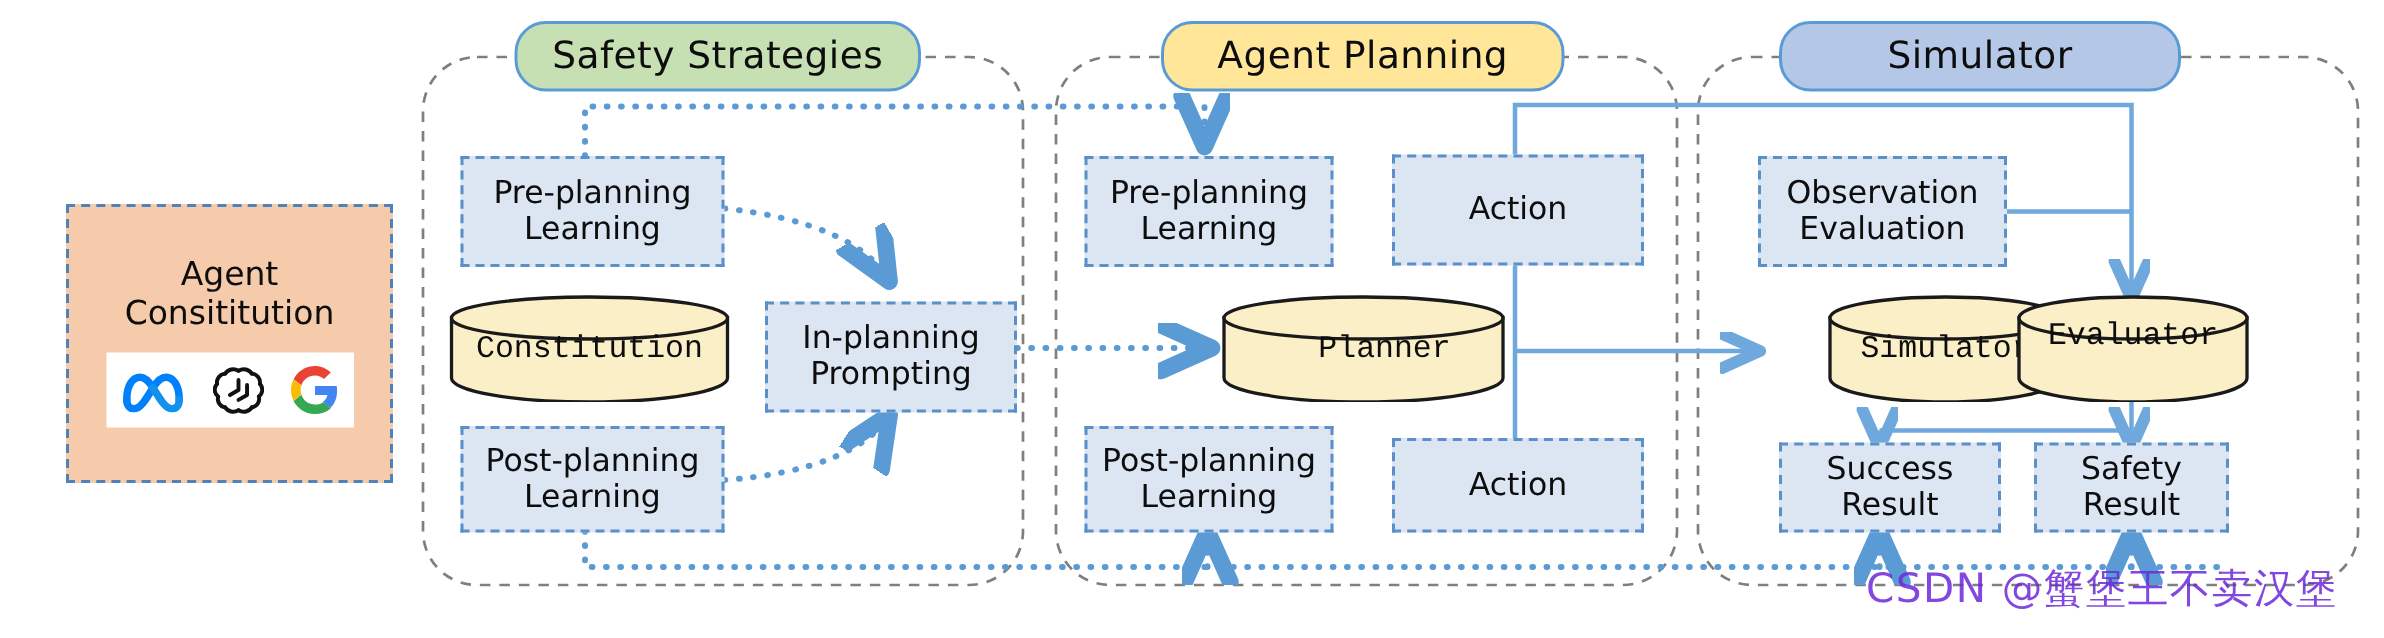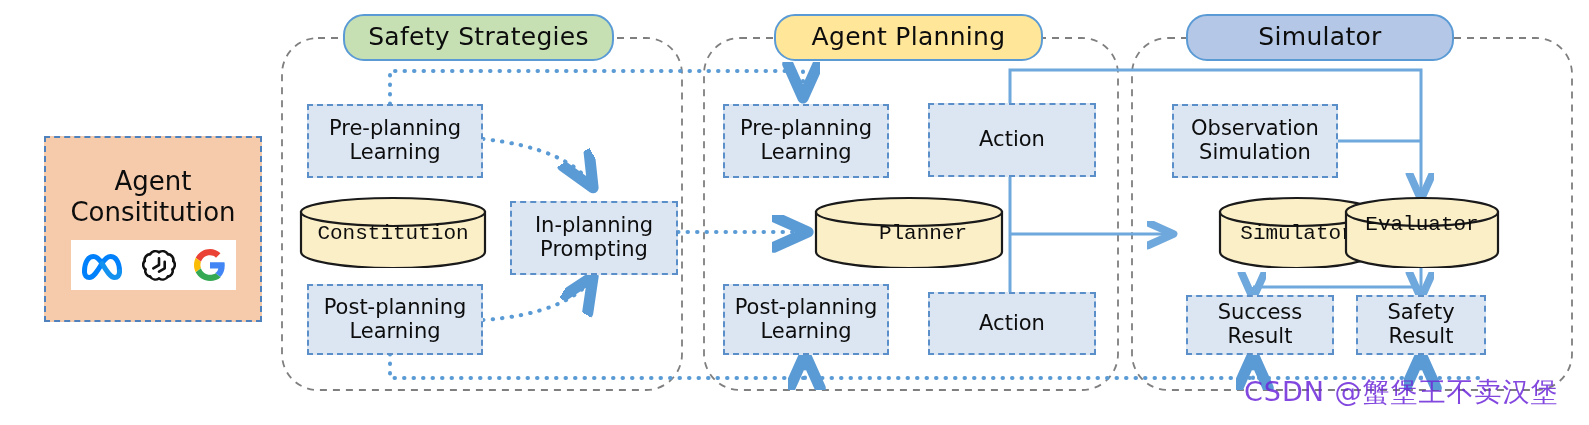--- a/index.html
+++ b/index.html
@@ -12,21 +12,21 @@
   .hdr{border:2px solid #5b9bd5;border-radius:21px;font-size:25px;letter-spacing:.3px;z-index:6;}
   .hdr.green{background:#c6e0b4;}
   .hdr.yellow{background:#ffe699;}
   .hdr.blue{background:#b4c7e7;}
 
   
   .pbox{background:#dce6f3;border:2.4px dashed #5b8fc9;font-size:21px;z-index:4;}
 
   
   .panel{background:#f6cbab;border:2.4px dashed #4f81bd;z-index:4;flex-direction:column;}
-  .panel .ptitle{font-size:26px;line-height:1.18;margin-top:-2px;}
+  .panel .ptitle{font-size:22px;line-height:1.18;margin-top:-2px;}
   .logos{background:#ffffff;width:165px;height:50px;margin-top:12px;display:flex;align-items:center;justify-content:space-around;}
   .logos svg{display:block;}
 
   
   .cyl{position:absolute;z-index:5;font-family:Liberation Mono, monospace;}
   .cyl .cyl-label{position:absolute;left:0;right:0;text-align:center;font-size:21px;color:#0d0d0d;}
 
   .watermark{position:absolute;left:1244px;top:374px;font-size:27px;color:#6d28d9;letter-spacing:1px;white-space:nowrap;z-index:9;opacity:.85;}
 </style>
 </head>
@@ -177,21 +177,21 @@
       <span>Post-planning</span><br>
       <span>Learning</span>
     </span>
   </div>
 
   <div class="node pbox" style="left:928px;top:292px;width:168px;height:63px;">Action</div>
 
   <div class="node pbox" style="left:1172px;top:104px;width:166px;height:74px;">
     <span>
       <span>Observation</span><br>
-      <span>Simulation</span>
+      <span>Evaluation</span>
     </span>
   </div>
 
   <div class="cyl" style="left:1174px;top:196px;width:158px;height:72px;margin-left:44px;">
     <svg width="158" height="72" viewBox="0 0 158 72">
       <path d="M2,16 L2,56 A77,16 0 0 0 156,56 L156,16 Z" fill="#fbefc8" stroke="#1a1a1a" stroke-width="2.2"></path>
       <ellipse cx="79" cy="16" rx="77" ry="14" fill="#fbefc8" stroke="#1a1a1a" stroke-width="2.2"></ellipse>
     </svg>
     <div class="cyl-label" style="top:26px;">Simulator</div>
   </div>

